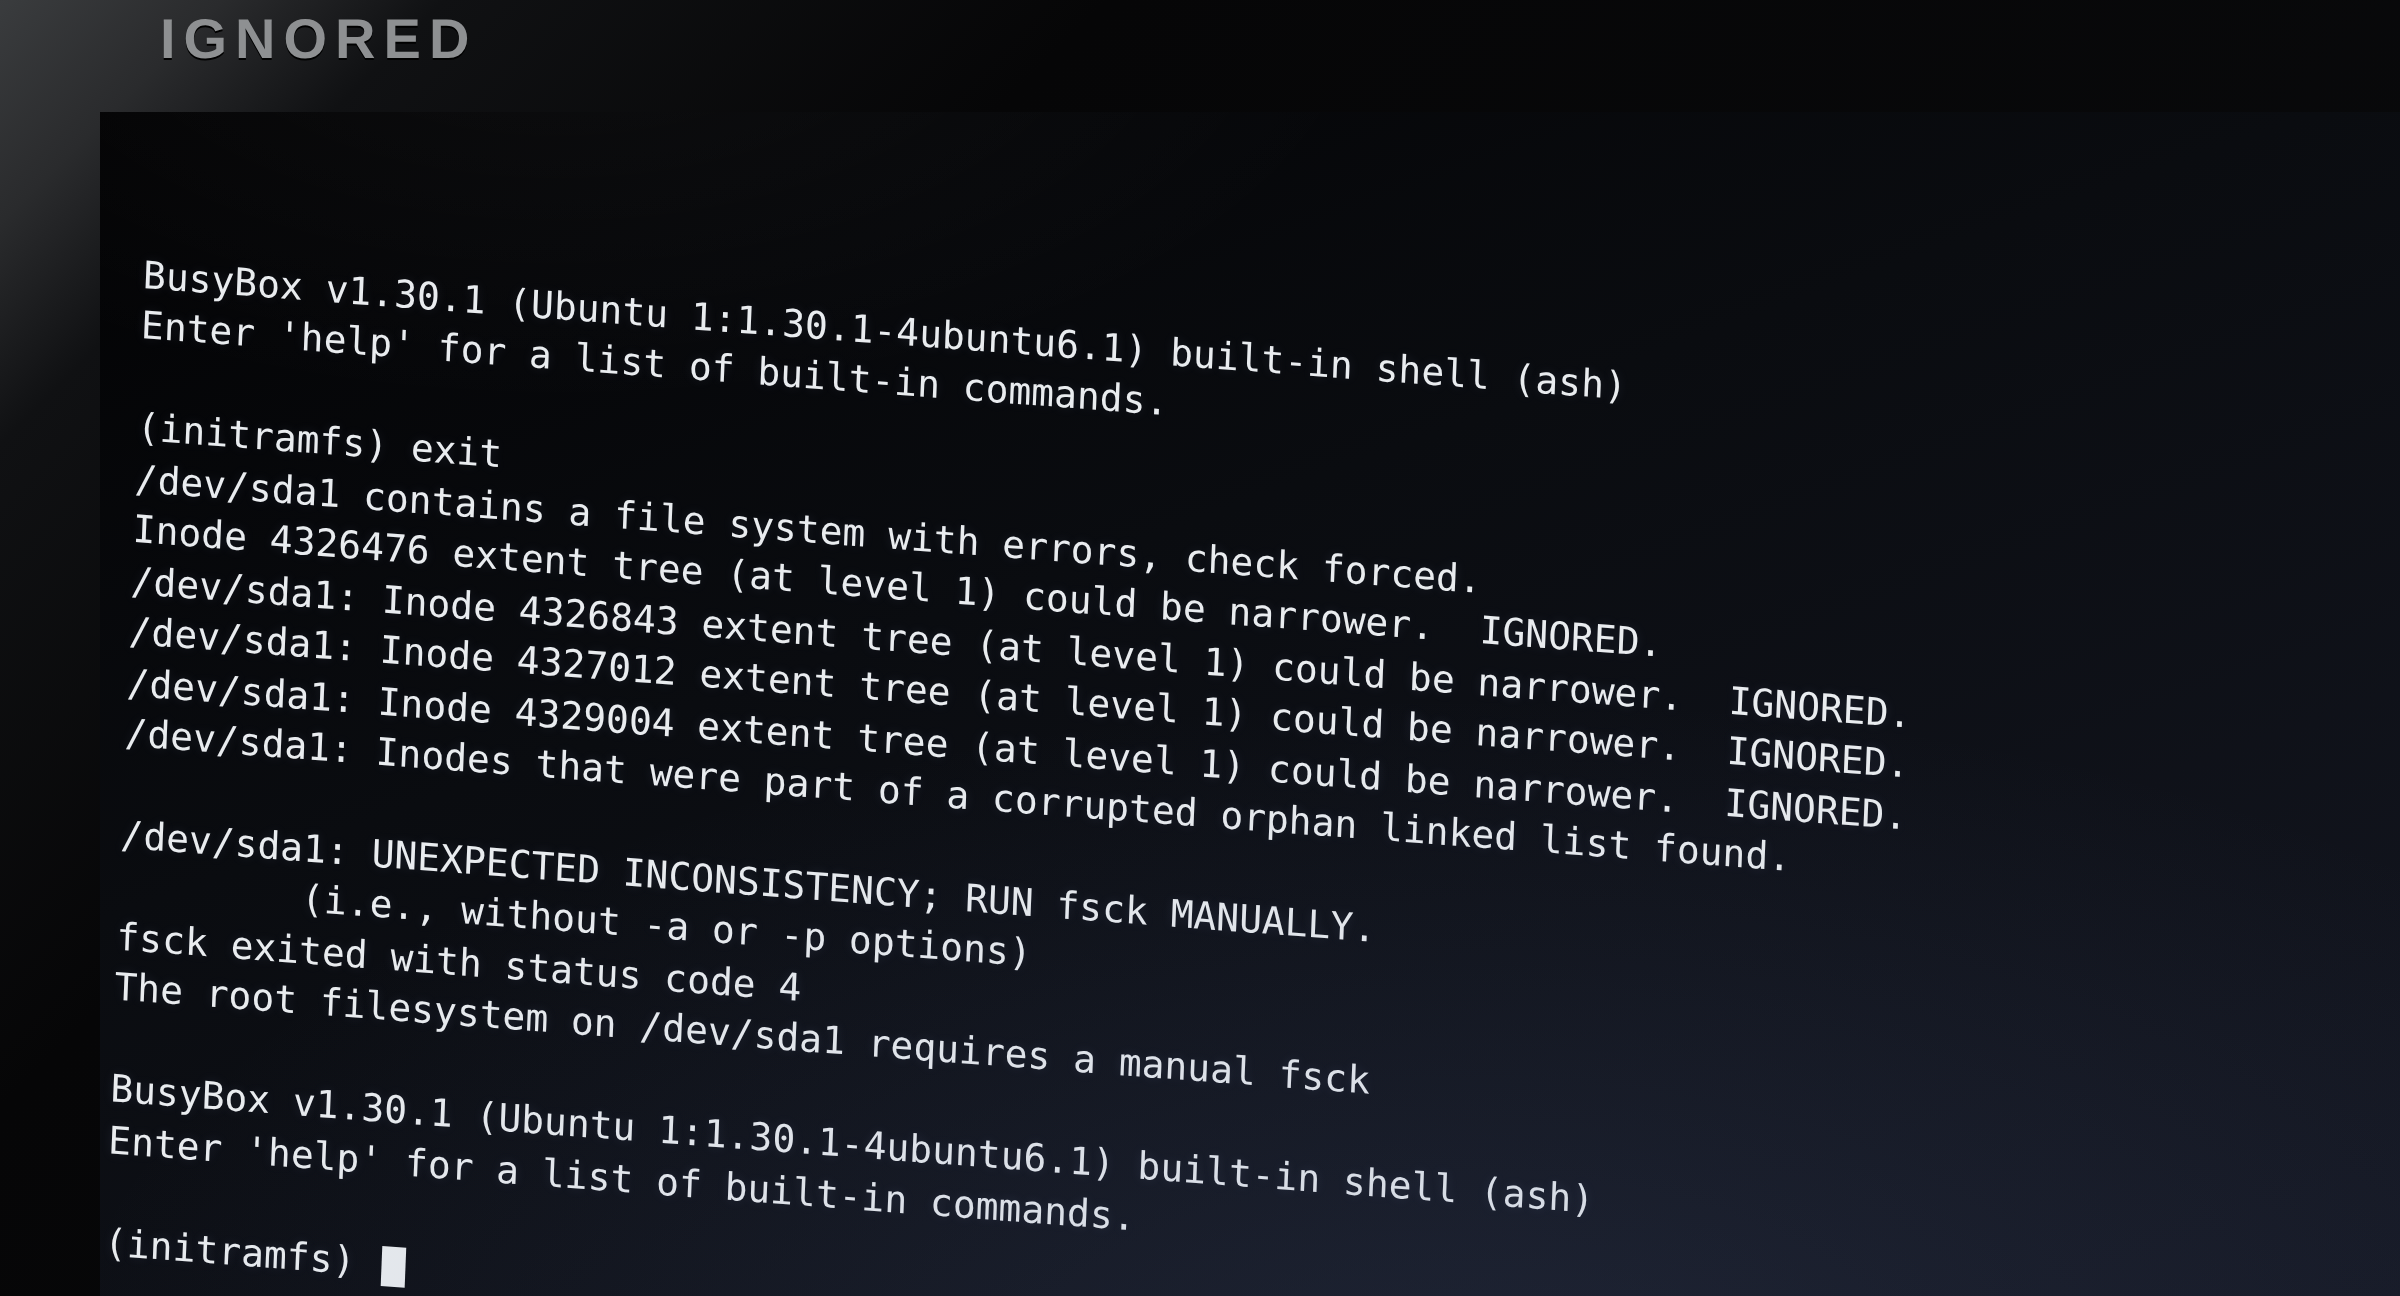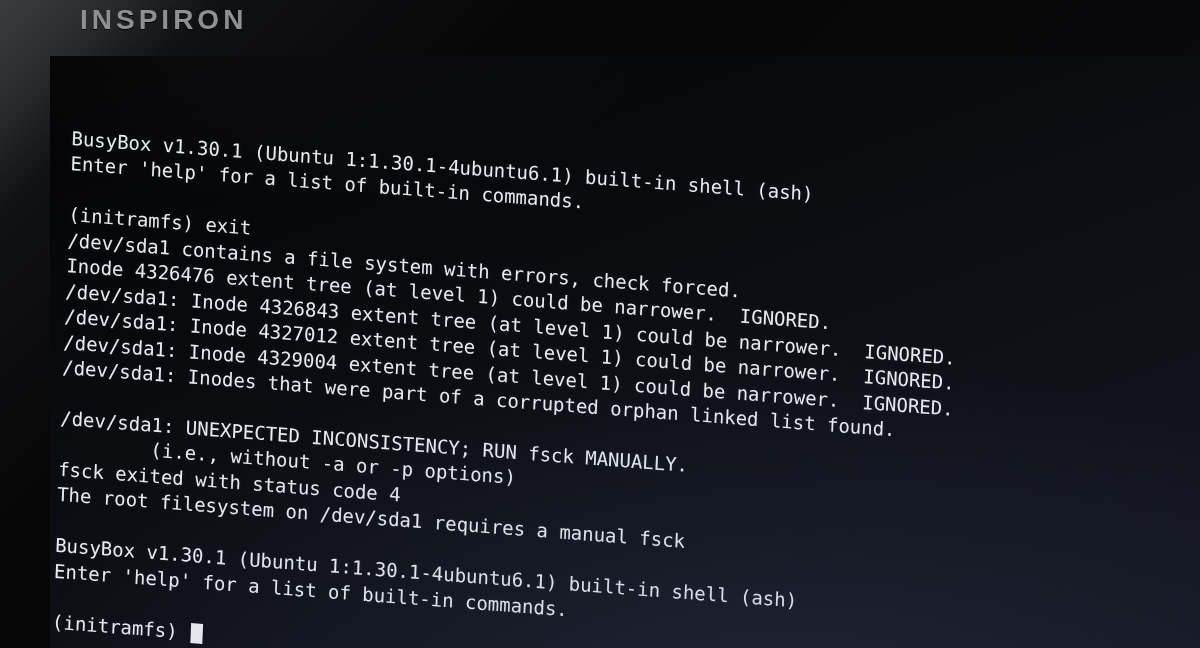--- a/index.html
+++ b/index.html
@@ -51,21 +51,21 @@
     position:absolute;inset:0;pointer-events:none;
     background:
       radial-gradient(1200px 600px at 60% 110%, rgba(90,110,160,0.18), transparent 60%),
       radial-gradient(600px 300px at 20% -10%, rgba(255,255,255,0.04), transparent 70%);
   }
 </style>
 </head>
 <body>
 
 <div class="bezel">
-  <div class="brand">INSPIRON</div>
+  <div class="brand">IGNORED</div>
   <div class="screen">
     <div class="term"><span>BusyBox v1.30.1 (Ubuntu 1:1.30.1-4ubuntu6.1) built-in shell (ash)
 Enter 'help' for a list of built-in commands.
 
 (initramfs) exit
 /dev/sda1 contains a file system with errors, check forced.
 Inode 4326476 extent tree (at level 1) could be narrower.  IGNORED.
 /dev/sda1: Inode 4326843 extent tree (at level 1) could be narrower.  IGNORED.
 /dev/sda1: Inode 4327012 extent tree (at level 1) could be narrower.  IGNORED.
 /dev/sda1: Inode 4329004 extent tree (at level 1) could be narrower.  IGNORED.

